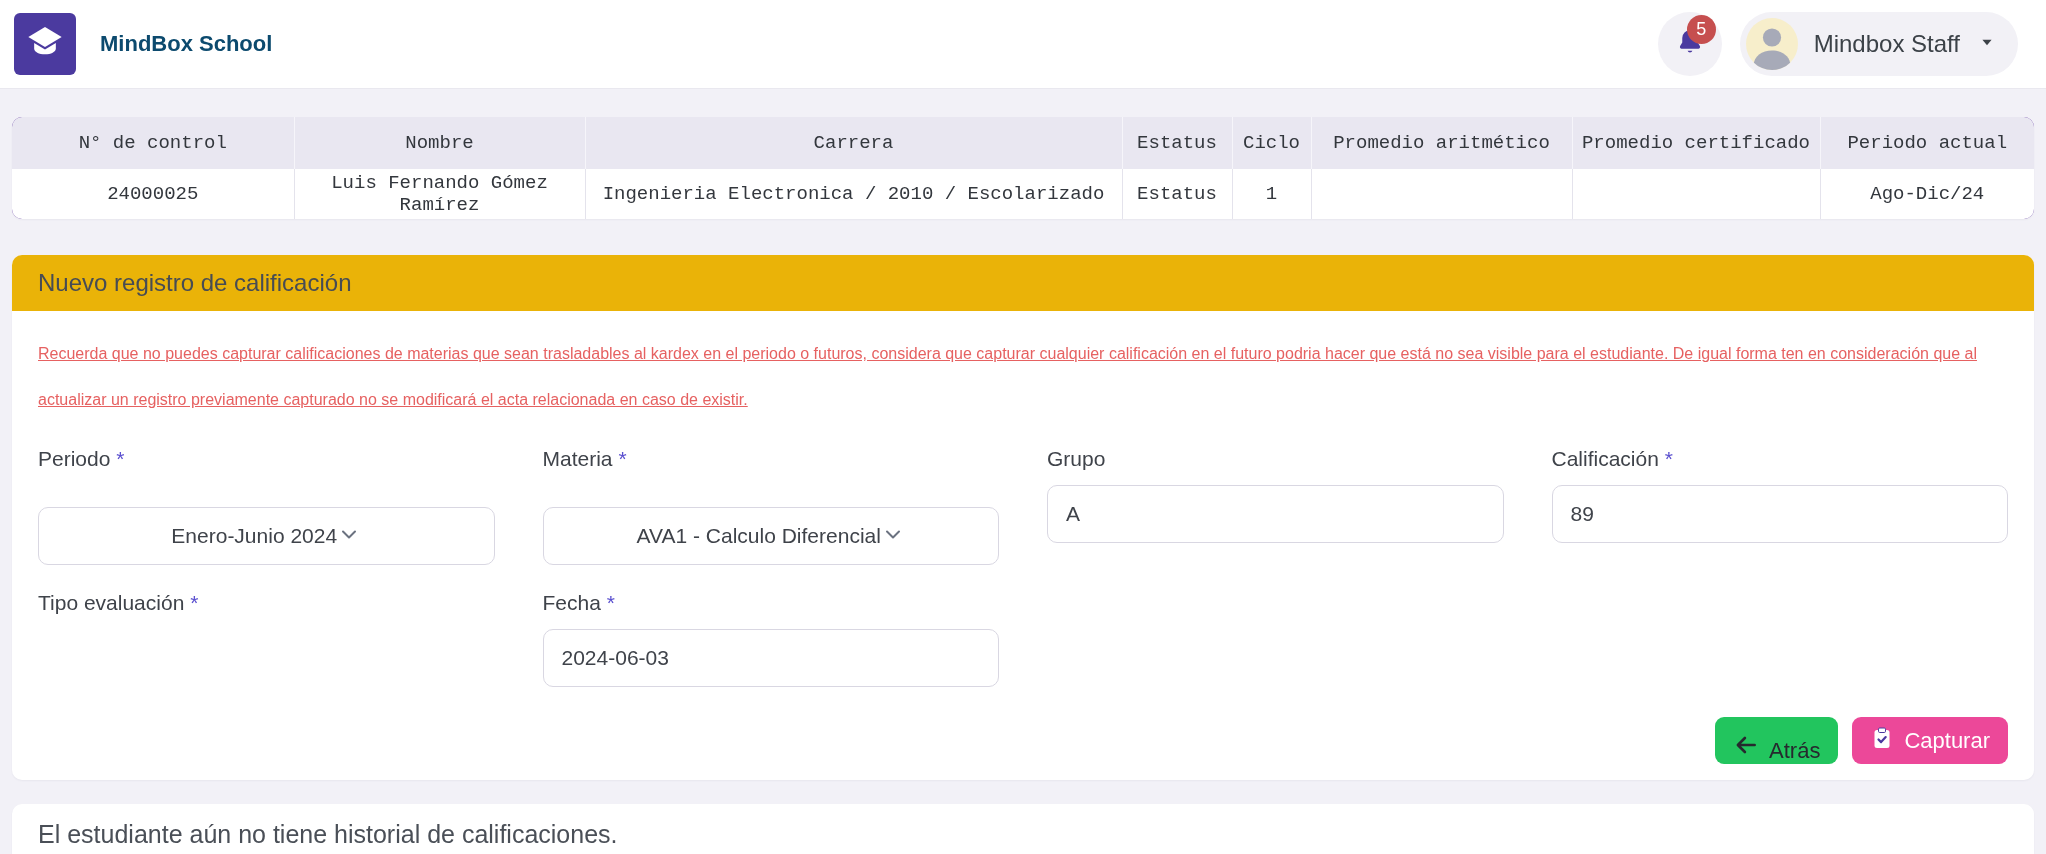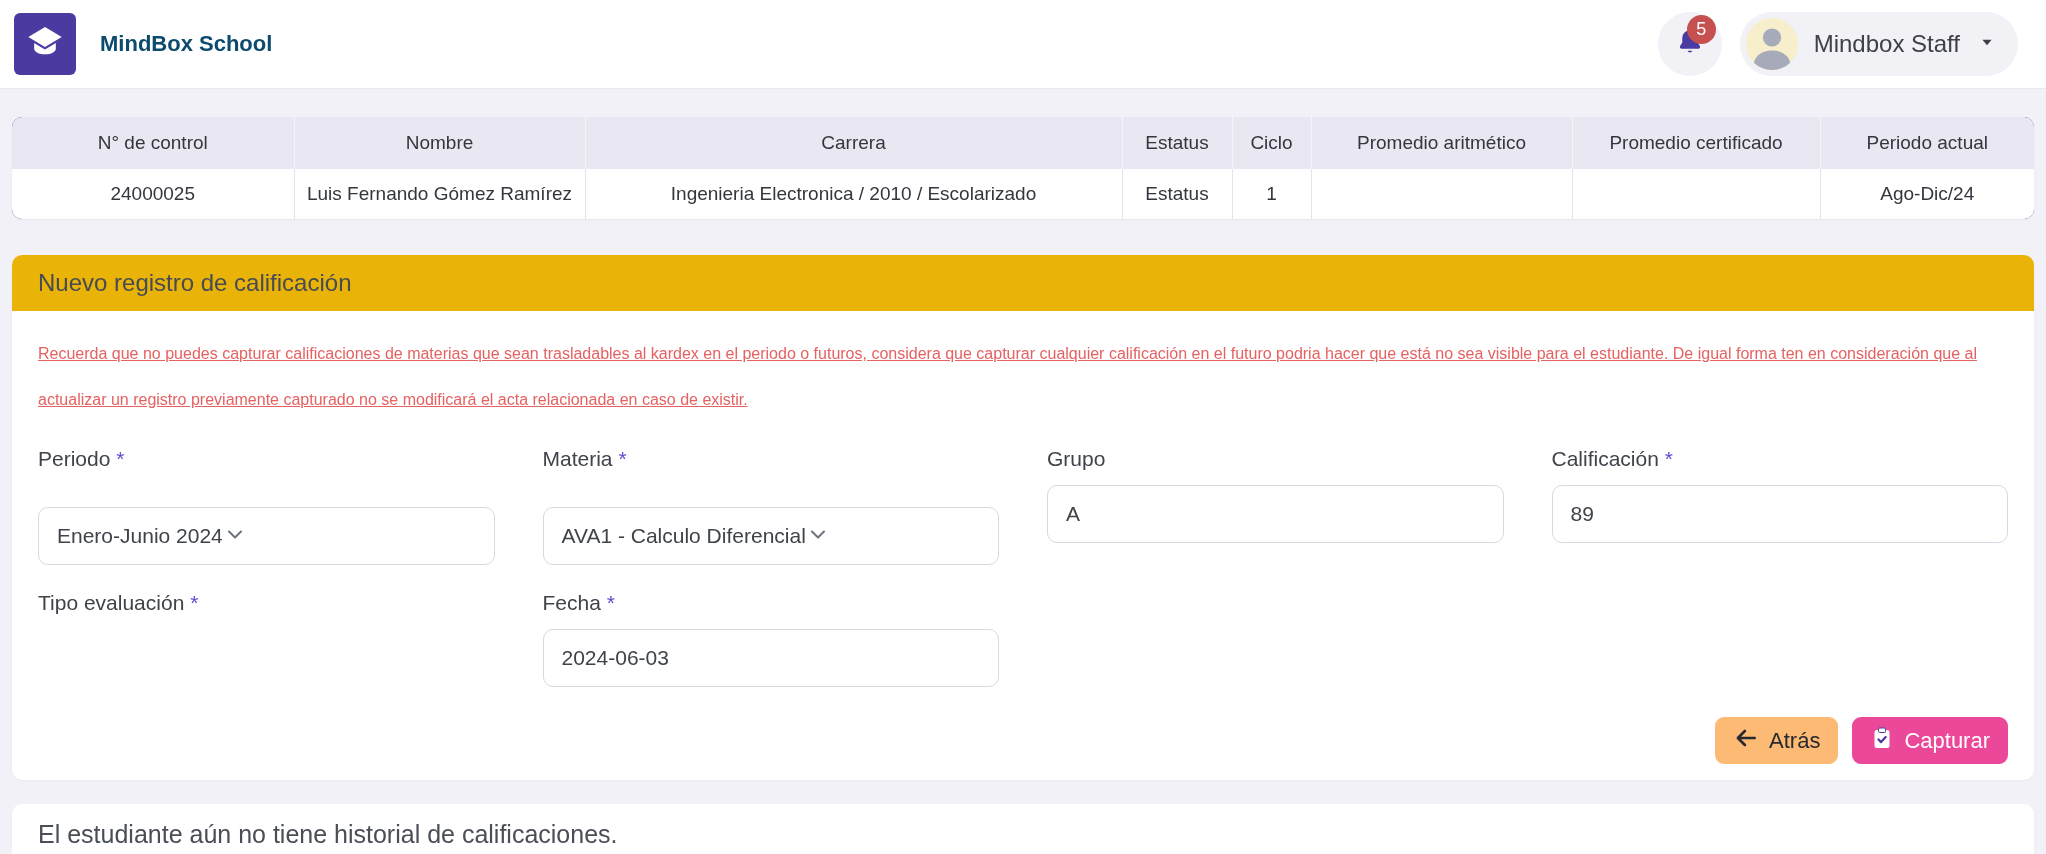--- a/index.html
+++ b/index.html
@@ -38,20 +38,21 @@
   .avatar {
     width:52px; height:52px; border-radius:50%; background:#f7eecb;
     display:flex; align-items:flex-end; justify-content:center; overflow:hidden;
   }
   .user-name { font-size:24px; color:#3c4248; }
 
   
   .table-card {
     margin:28px 12px 0; background:#4c1d95; border-radius:10px; overflow:hidden;
     box-shadow:0 1px 2px rgba(40,40,70,.05);
+    font-family:Liberation Mono, monospace;
   }
   table.student { width:100%; border-collapse:collapse; table-layout:fixed; }
   table.student th {
     background:#e9e7f1; height:52px; font-size:19px; font-weight:500; color:#33373d;
     text-align:center; border-right:1px solid #f6f5fa;
   }
   table.student td {
     background:#fff; height:50px; font-size:19px; color:#33373d;
     text-align:center; border-right:1px solid #e4e3ec;
   }
@@ -71,29 +72,29 @@
     display:grid; grid-template-columns:repeat(4,1fr);
     gap:26px 48px; padding:24px 26px 0;
   }
   .field-label { display:block; font-size:21px; color:#3f434a; margin-bottom:14px; }
   .req { color:#5a4fcf; }
   .control {
     height:58px; border:1px solid #d9d7e2; border-radius:10px; background:#fff;
     display:flex; align-items:center; padding:0 18px; font-size:21px; color:#3f434a;
     width:100%;
   }
-  .select { justify-content:flex-start; cursor:pointer;margin-top:36px; }
+  .select { justify-content:center; cursor:pointer;margin-top:36px; }
   input.control { outline:none; font-family:"Liberation Sans", sans-serif; }
   .actions { display:flex; justify-content:flex-end; gap:14px; padding:30px 26px 16px; }
   .btn {
     height:47px; border:none; border-radius:9px; font-size:22px;
     display:flex; align-items:center; gap:10px; padding:0 18px; cursor:pointer;
     font-family:"Liberation Sans", sans-serif;
   }
-  .btn-back { background:#fdba74; color:#26292e; }
+  .btn-back { background:#22c55e; color:#26292e;align-items:flex-end; }
   .btn-capture { background:#ec4899; color:#ffffff; }
 
   
   .history-card {
     margin:24px 12px 0; background:#fff; border-radius:10px;
     padding:16px 26px; font-size:25px; color:#4a4f57;
     box-shadow:0 1px 2px rgba(40,40,70,.05);
   }
 </style>
 </head>

